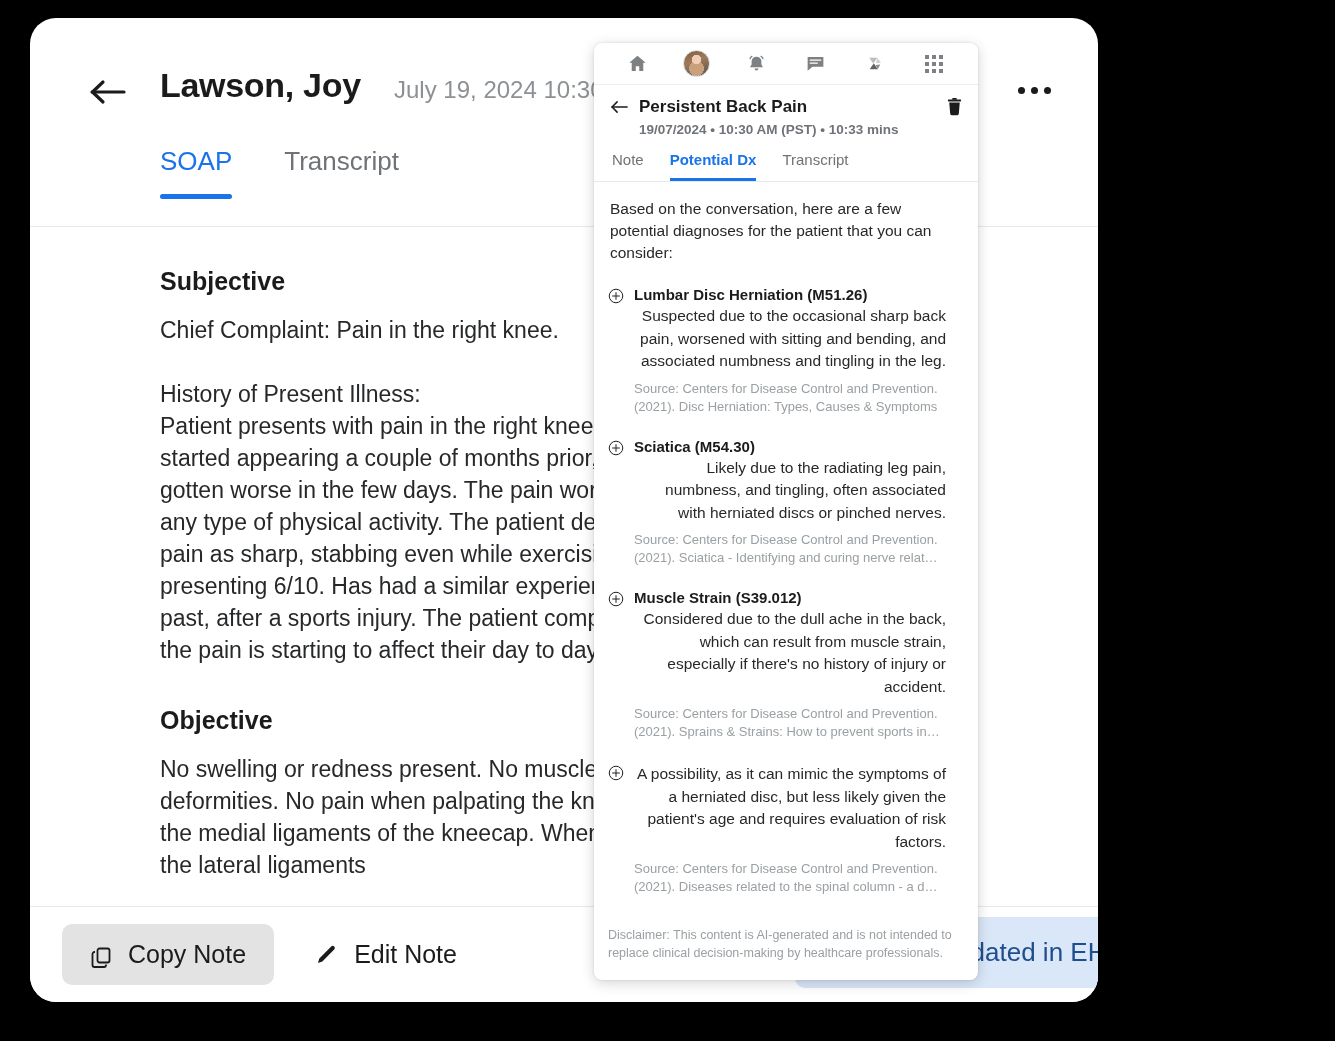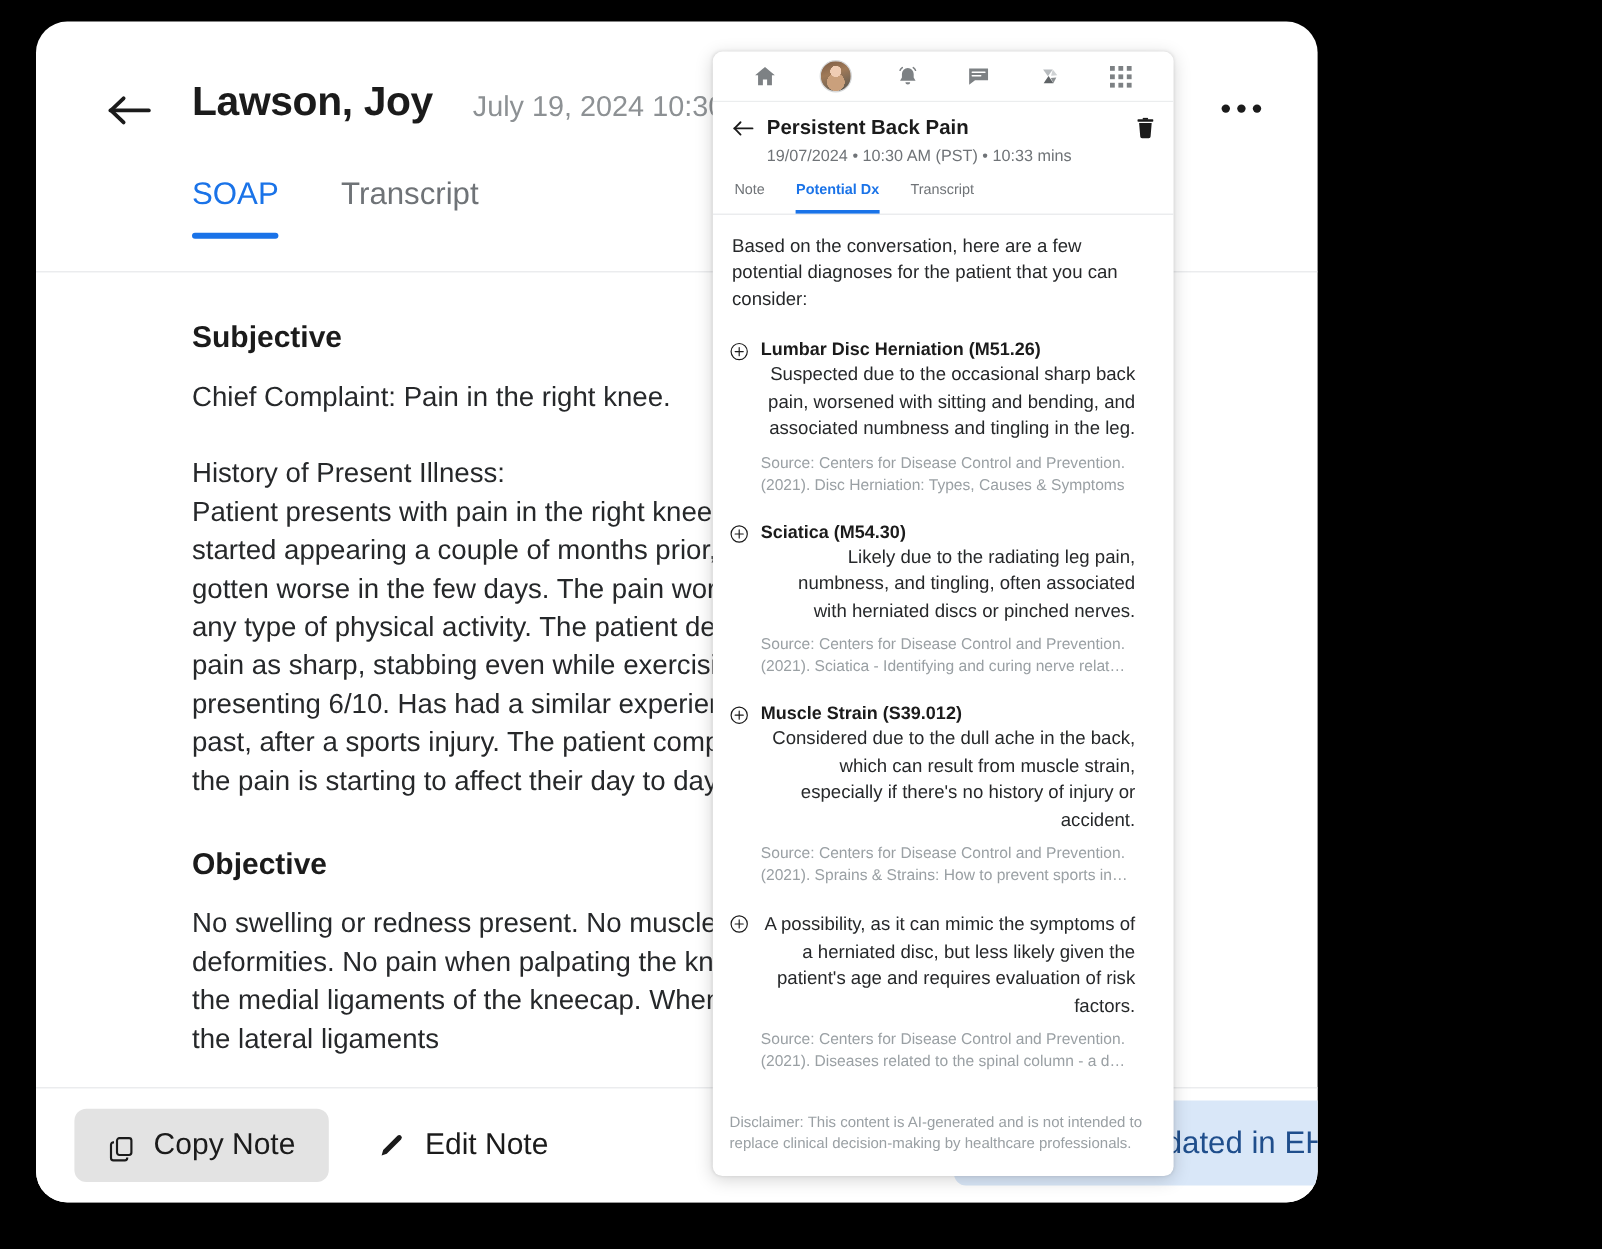--- a/index.html
+++ b/index.html
@@ -160,29 +160,30 @@
     padding: 12px 16px 0 16px;
     position: relative;
   }
   .panel-head-row { display: flex; align-items: center; gap: 10px; }
   .panel-back { cursor: pointer; display: flex; align-items: center; }
   .panel-title { font-size: 17px; font-weight: 700; color: #1b1b1b; }
   .panel-trash { position: absolute; right: 16px; top: 13px; cursor: pointer; }
   .panel-meta {
     font-size: 13.5px; color: #6f7377;
     margin: 5px 0 0 29px;
+    font-weight: bold;
   }
 
   .panel-tabs {
     display: flex; gap: 26px;
     padding: 14px 18px 0 18px;
     border-bottom: 1px solid #e6e8ea;
   }
   .p-tab {
-    font-size: 12px; color: #6f7377; cursor: pointer;
+    font-size: 15px; color: #6f7377; cursor: pointer;
     padding-bottom: 13px; position: relative;
   }
   .p-tab.active { color: #1a73e8; font-weight: 700; }
   .p-tab.active::after {
     content: ""; position: absolute; left: 0; right: 0; bottom: 0;
     height: 3px; background: #1a73e8;
   }
 
   .panel-scroll {
     flex: 1 1 auto; overflow: hidden;

